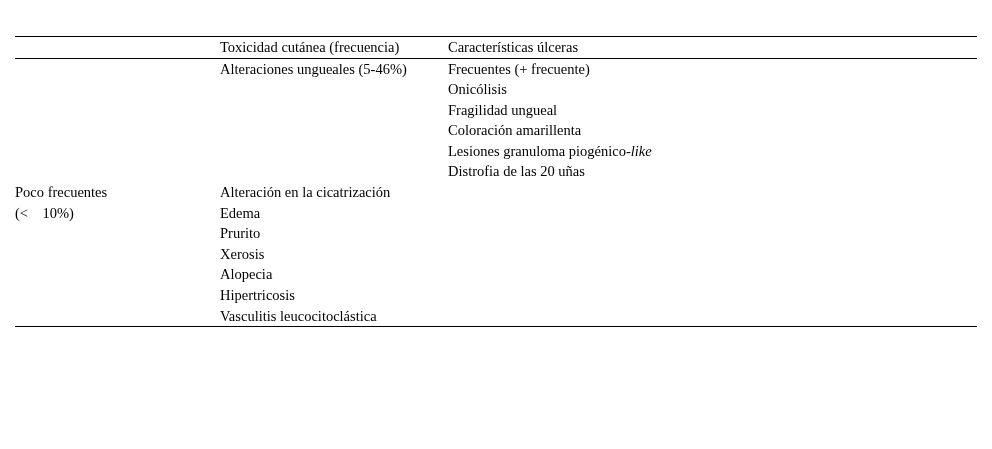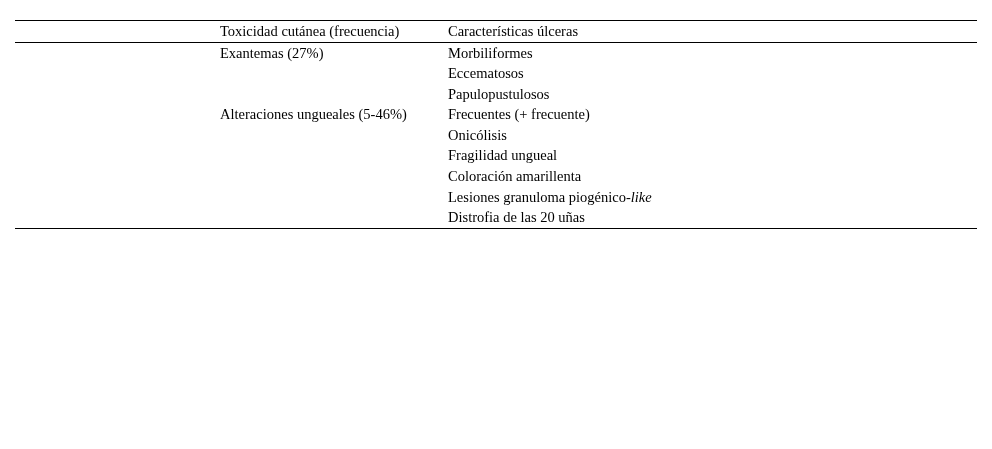--- a/index.html
+++ b/index.html
@@ -10,21 +10,21 @@
   body {
     width: 992px;
     height: 449px;
     font-family: "Liberation Serif", serif;
     color: #000000;
     overflow: hidden;
   }
   .table-wrap {
     position: relative;
     width: 962px;
-    margin: 0 auto;
+    margin: 16px auto;
     padding-top: 20px;
     box-sizing: border-box;
   }
   table.doc-table {
     width: 100%;
     border-collapse: collapse;
     font-size: 14.5px;
     line-height: 1.42;
   }
   table.doc-table td,
@@ -85,47 +85,52 @@
 <div class="table-wrap">
   <table class="doc-table">
     <tbody>
       <tr class="header-row rule-top rule-head">
         <td class="col-a"></td>
         <td class="col-b">Toxicidad cutánea (frecuencia)</td>
         <td class="col-c">Características úlceras</td>
       </tr>
 
 
-      <tr class="sub-row">
-        <td class="col-a"></td>
-        <td class="col-b">
-          <div class="sub-label">Exantemas (27%)</div>
-        </td>
-        <td class="col-c lines">
-          <div>Morbiliformes</div>
-          <div>Eccematosos</div>
-          <div>Papulopustulosos</div>
-        </td>
-      </tr>
 
       <tr class="sub-row">
         <td class="col-a"></td>
         <td class="col-b">
           <div class="sub-label">Alteraciones ungueales (5-46%)</div>
         </td>
         <td class="col-c lines">
           <div>Frecuentes (+    frecuente)</div>
           <div>Onicólisis</div>
           <div>Fragilidad ungueal</div>
           <div>Coloración amarillenta</div>
           <div><span>Lesiones granuloma piogénico<em class="ital">-like</em></span></div>
           <div>Distrofia de las 20 uñas</div>
         </td>
       </tr>
 
+      <tr class="body-row last-pad">
+        <td class="col-a group-label">
+          <div style="white-space: pre;">Poco frecuentes
+(&lt;    10%)</div>
+        </td>
+        <td class="col-b group-label">
+          <div style="white-space: pre;">Alteración en la cicatrización
+Edema
+Prurito
+Xerosis
+Alopecia
+Hipertricosis
+Vasculitis leucocitoclástica</div>
+        </td>
+        <td class="col-c lines"></td>
+      </tr>
 
       <tr class="rule-bottom">
         <td class="col-a"></td>
         <td class="col-b"></td>
         <td class="col-c"></td>
       </tr>
     </tbody>
   </table>
 </div>
 

